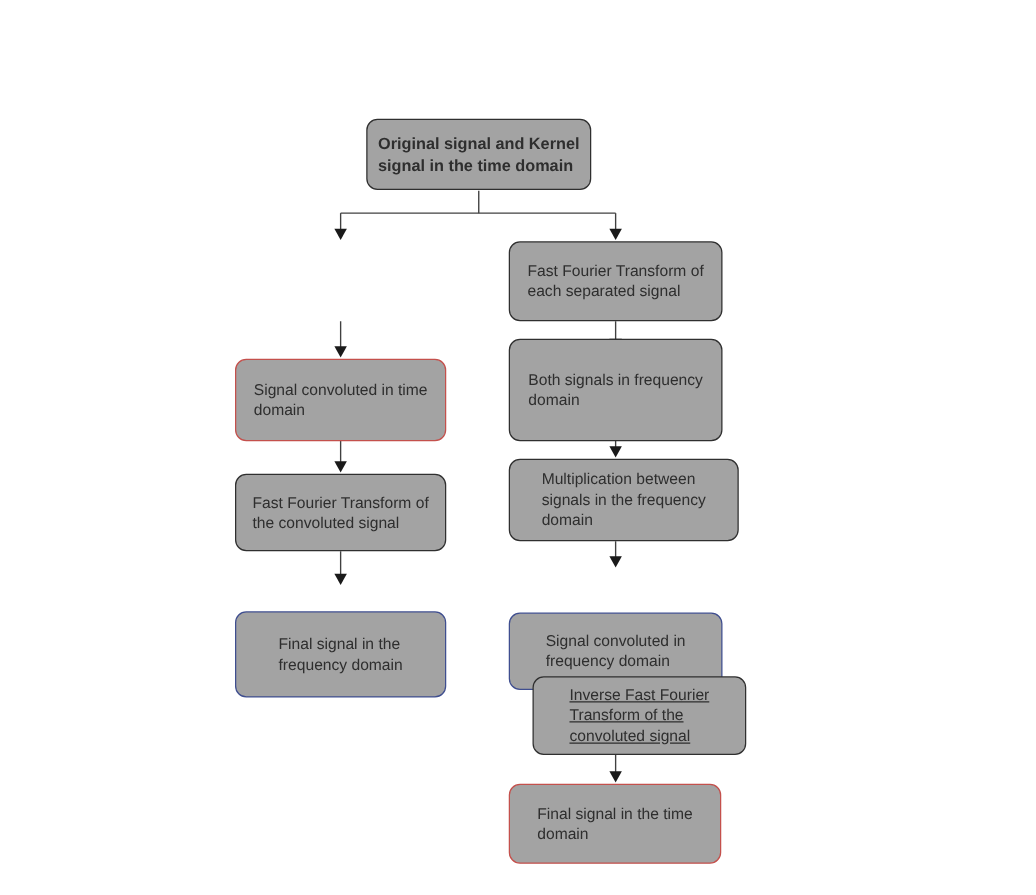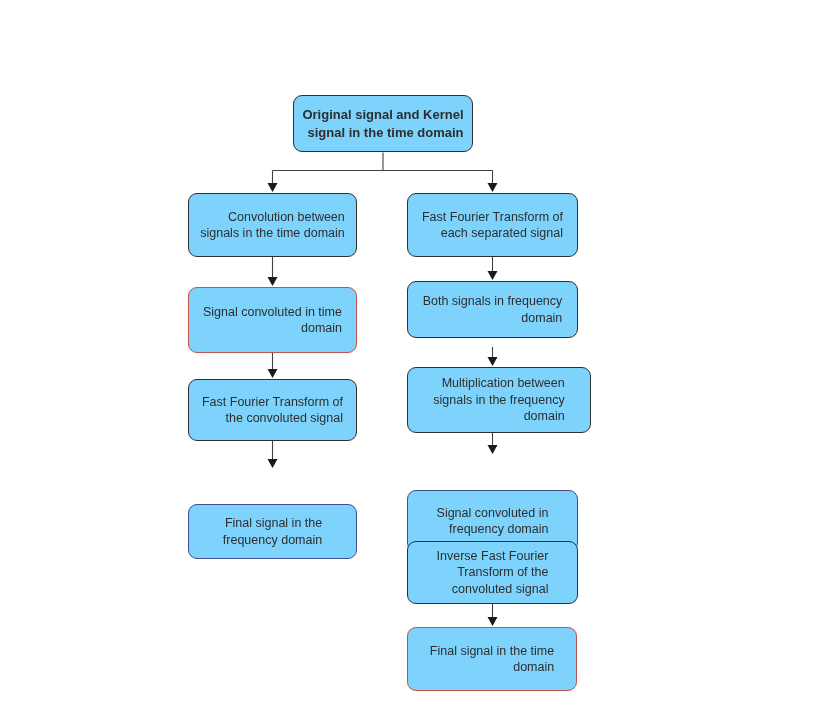--- a/index.html
+++ b/index.html
@@ -18,23 +18,23 @@
     overflow:hidden;
   }
   #connectors{
     position:absolute;left:0;top:0;width:829px;height:716px;
     pointer-events:none;
   }
   .node{
     position:absolute;
     box-sizing:border-box;
     display:flex;align-items:center;justify-content:center;
-    text-align:right;
+    text-align:left;
     white-space:pre-line;
-    background:#7dd3fc;
+    background:#a3a3a3;
     border:1.4px solid var(--box-border);
     border-radius:9px;
     font-size:12.5px;
     line-height:1.32;
     color:var(--text);
     padding:4px 7px;
   }
   .node.bold{font-weight:bold;font-size:13px;}
   .node.red{border-color:var(--red);border-width:1.6px;}
   .node.blue{border-color:var(--blue);border-width:1.6px;margin-top:35px;}
@@ -71,37 +71,35 @@
     <polygon class="ahead" points="487.5,445 497.5,445 492.5,454"></polygon>
     <path class="cline" d="M492.5,517 V532"></path>
     <polygon class="ahead" points="487.5,531 497.5,531 492.5,540"></polygon>
     <path class="cline" d="M492.5,604 V618"></path>
     <polygon class="ahead" points="487.5,617 497.5,617 492.5,626"></polygon>
   </svg>
 
   <div class="node bold" style="left:293px;top:95px;width:180px;height:57px;">Original signal and Kernel
 signal in the time domain</div>
 
-  <div class="node" style="left:188px;top:193px;width:169px;height:64px;">Convolution between
-signals in the time domain</div>
   <div class="node red" style="left:188px;top:287px;width:169px;height:66px;">Signal convoluted in time
 domain</div>
   <div class="node" style="left:188px;top:379px;width:169px;height:62px;">Fast Fourier Transform of
 the convoluted signal</div>
-  <div class="node blue" style="left:188px;top:469px;width:169px;height:55px;">Final signal in the
+  <div class="node blue" style="left:188px;top:454px;width:169px;height:69px;">Final signal in the
 frequency domain</div>
 
   <div class="node" style="left:407px;top:193px;width:171px;height:64px;">Fast Fourier Transform of
 each separated signal</div>
-  <div class="node" style="left:407px;top:281px;width:171px;height:57px;">Both signals in frequency
+  <div class="node" style="left:407px;top:271px;width:171px;height:82px;">Both signals in frequency
 domain</div>
   <div class="node" style="left:407px;top:367px;width:184px;height:66px;">Multiplication between
 signals in the frequency
 domain</div>
   <div class="node blue" style="left:407px;top:455px;width:171px;height:62px;">Signal convoluted in
 frequency domain</div>
-  <div class="node" style="left:407px;top:541px;width:171px;height:63px;">Inverse Fast Fourier
+  <div class="node" style="left:426px;top:541px;width:171px;height:63px;text-decoration:underline;">Inverse Fast Fourier
 Transform of the
 convoluted signal</div>
   <div class="node red" style="left:407px;top:627px;width:170px;height:64px;">Final signal in the time
 domain</div>
 
 </div>
 
 </body></html>

